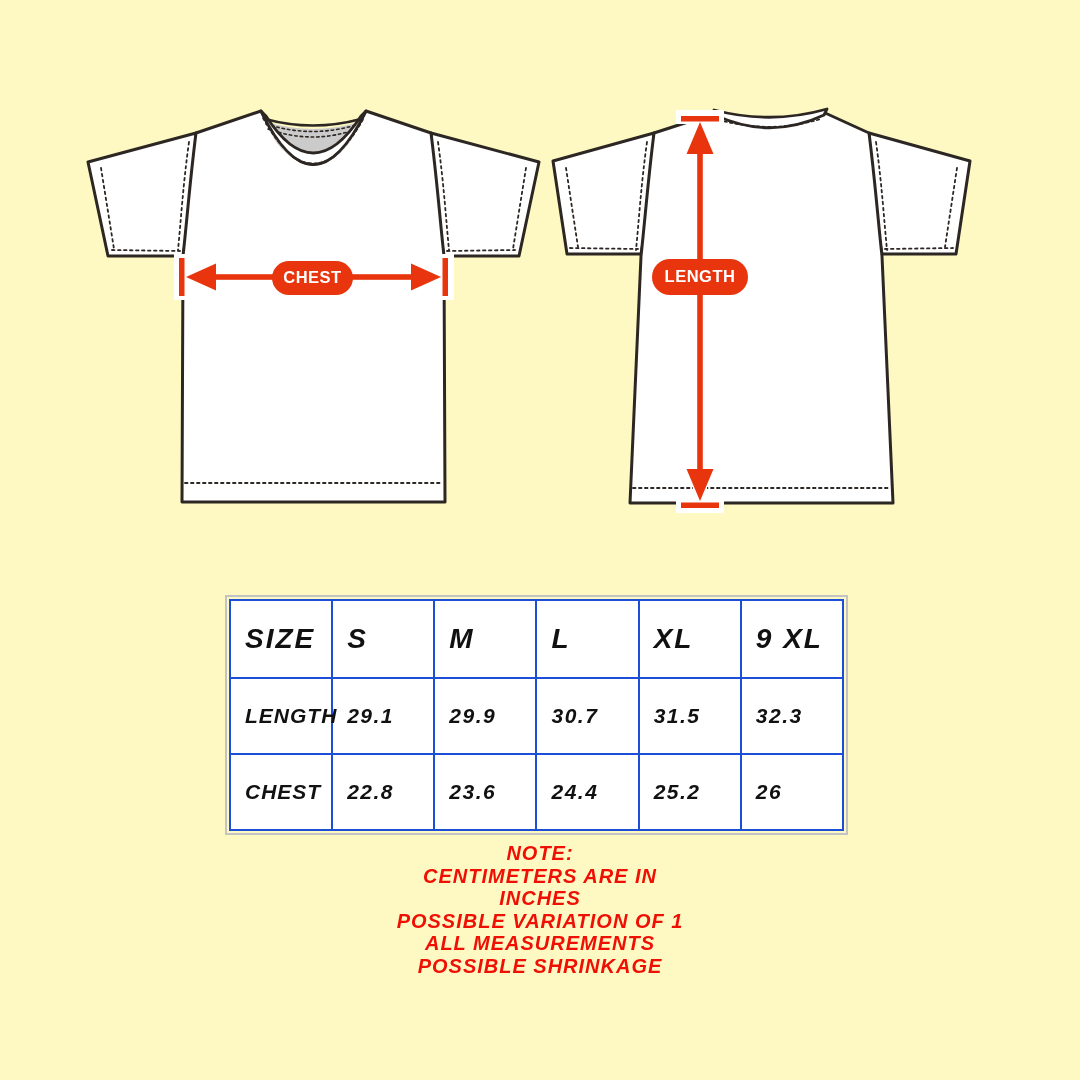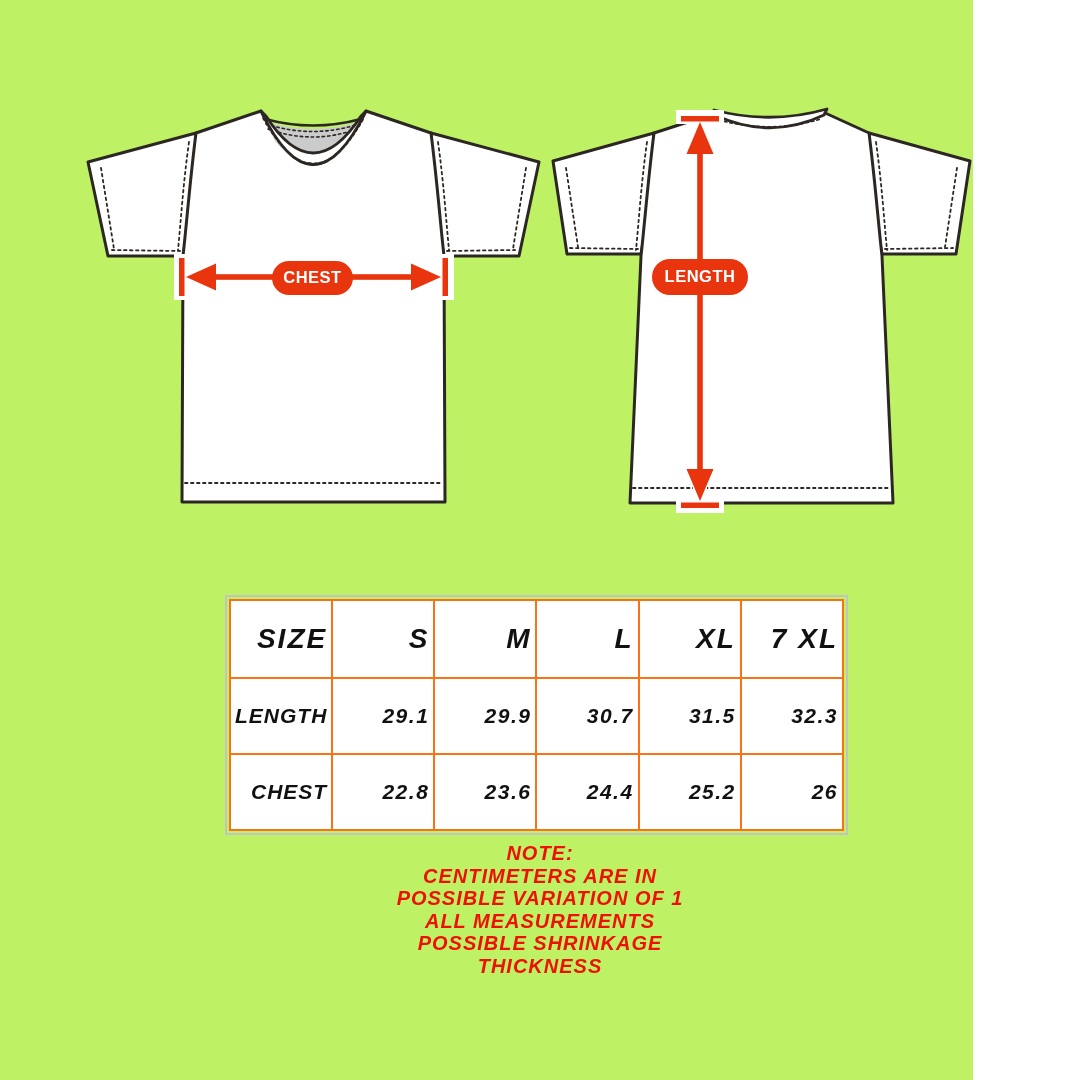--- a/index.html
+++ b/index.html
@@ -1,37 +1,37 @@
 <!DOCTYPE html>
 <html><head>
 <meta charset="utf-8">
 <style>
   html,body{margin:0;padding:0;background:#ffffff;}
   #canvas{
     position:relative;
-    width:973px;height:1080px;
-    background:#bef264;
+    width:1080px;height:1080px;
+    background:#fef9c3;
     overflow:hidden;
     font-family:"Liberation Sans", sans-serif;
   }
   #shirts-svg{position:absolute;left:0;top:0;}
   
   #size-table{
     position:absolute;left:229px;top:599px;
     width:615px;height:230px;
     border-collapse:collapse;table-layout:fixed;
     outline:2px solid #c3c3c3;outline-offset:2px;
     background:#ffffff;
   }
   #size-table td,#size-table th{
-    border:2px solid #f97316;
-    text-align:right;vertical-align:middle;
+    border:2px solid #1d4ed8;
+    text-align:left;vertical-align:middle;
     font-style:italic;font-weight:bold;
     color:#111111;
-    padding:4px;
+    padding:14px;
   }
   #size-table tr.header-row{height:78px;}
   #size-table tr.data-row{height:76px;}
   #size-table th{font-size:28px;letter-spacing:2px;}
   #size-table td{font-size:21px;letter-spacing:1.5px;}
   #size-table td.row-label{font-size:21px;letter-spacing:1px;}
   
   #note-block{
     position:absolute;left:0;top:842px;width:1080px;
     text-align:center;
@@ -129,21 +129,21 @@
   </svg>
 
   <table id="size-table">
     <tbody>
       <tr class="header-row">
         <th>SIZE</th>
         <th>S</th>
         <th>M</th>
         <th>L</th>
         <th>XL</th>
-        <th>7 XL</th>
+        <th>9 XL</th>
       </tr>
       <tr class="data-row">
         <td class="row-label">LENGTH</td>
         <td>29.1</td>
         <td>29.9</td>
         <td>30.7</td>
         <td>31.5</td>
         <td>32.3</td>
       </tr>
       <tr class="data-row">
@@ -153,19 +153,19 @@
         <td>24.4</td>
         <td>25.2</td>
         <td>26</td>
       </tr>
     </tbody>
   </table>
 
   <div id="note-block" style="color: rgb(239, 16, 5);">
     <div class="note-line">NOTE:</div>
     <div class="note-line">CENTIMETERS ARE IN</div>
+    <div class="note-line">INCHES</div>
     <div class="note-line">POSSIBLE VARIATION OF 1</div>
     <div class="note-line">ALL MEASUREMENTS</div>
     <div class="note-line">POSSIBLE SHRINKAGE</div>
-    <div class="note-line">THICKNESS</div>
   </div>
 
 </div>
 
 </body></html>

